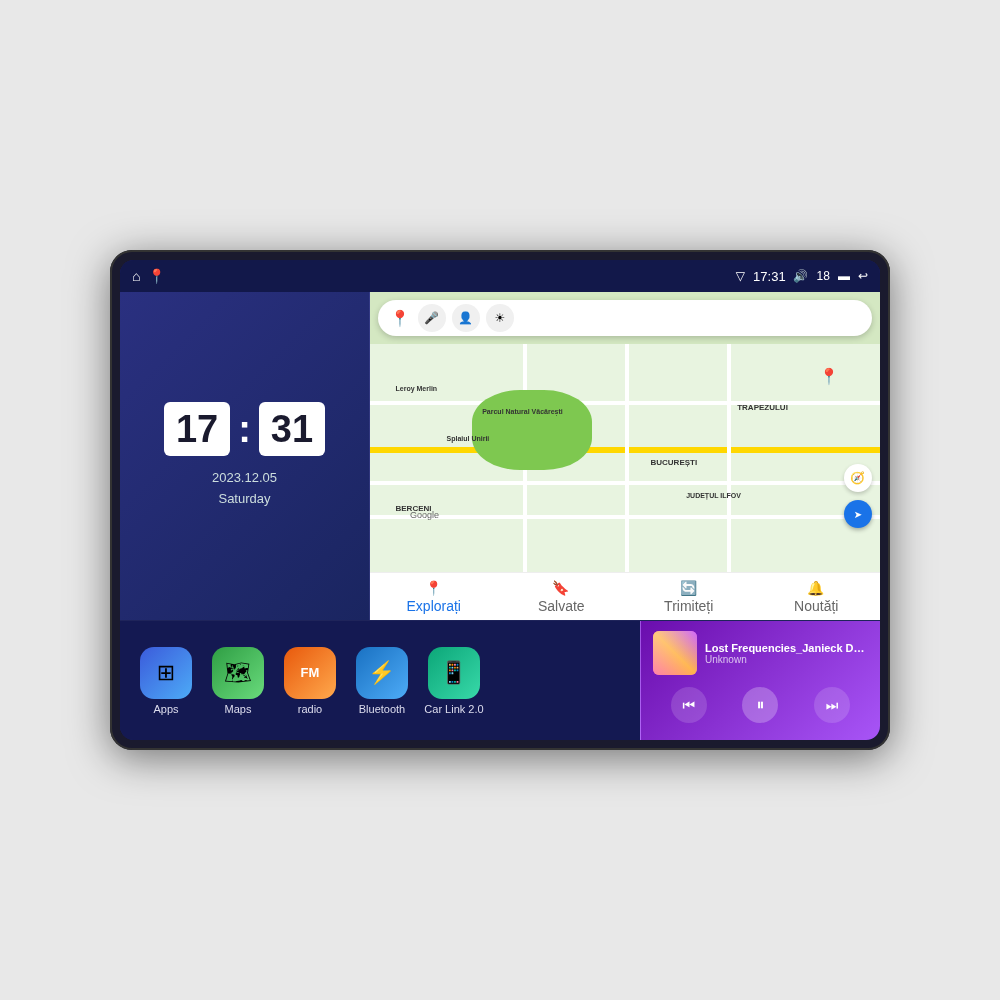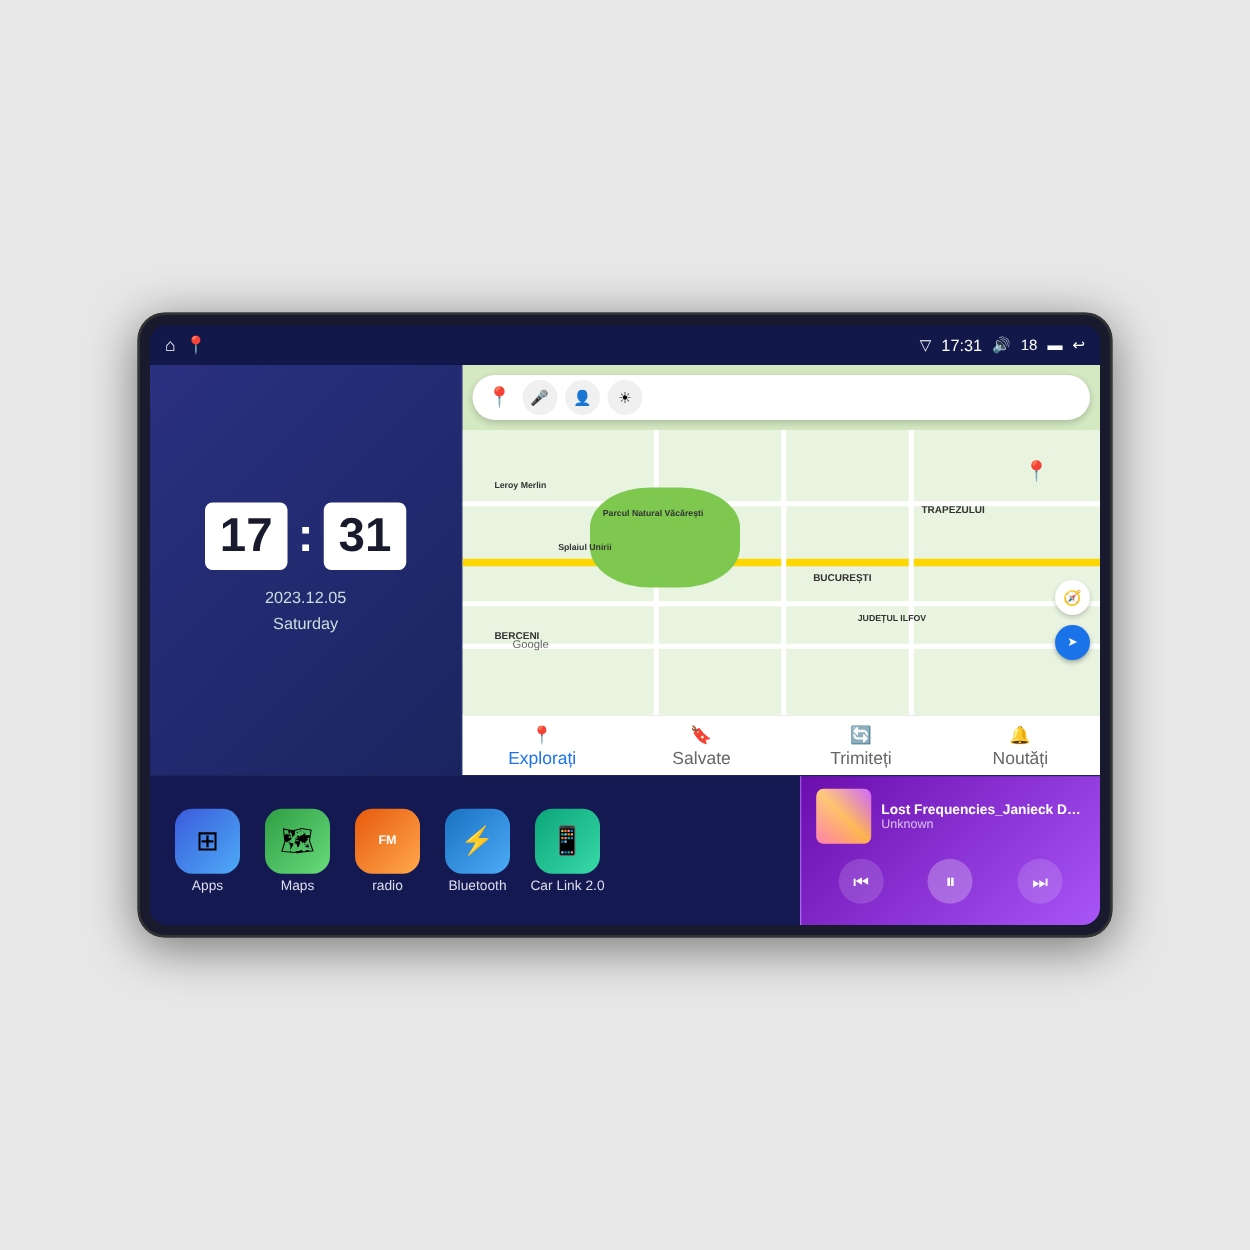--- a/index.html
+++ b/index.html
@@ -561,21 +561,21 @@
             <div class="app-icon-circle icon-apps">⊞</div>
             <span class="app-icon-label">Apps</span>
           </div>
 
           <div class="app-icon-item">
             <div class="app-icon-circle icon-maps">🗺</div>
             <span class="app-icon-label">Maps</span>
           </div>
 
           <div class="app-icon-item">
-            <div class="app-icon-circle icon-radio" style="font-size:10px;font-weight:bold;color:#fff;">FM</div>
+            <div class="app-icon-circle icon-radio" style="font-size:13px;font-weight:bold;color:#fff;">FM</div>
             <span class="app-icon-label">radio</span>
           </div>
 
           <div class="app-icon-item">
             <div class="app-icon-circle icon-bluetooth">⚡</div>
             <span class="app-icon-label">Bluetooth</span>
           </div>
 
           <div class="app-icon-item">
             <div class="app-icon-circle icon-carlink">📱</div>

